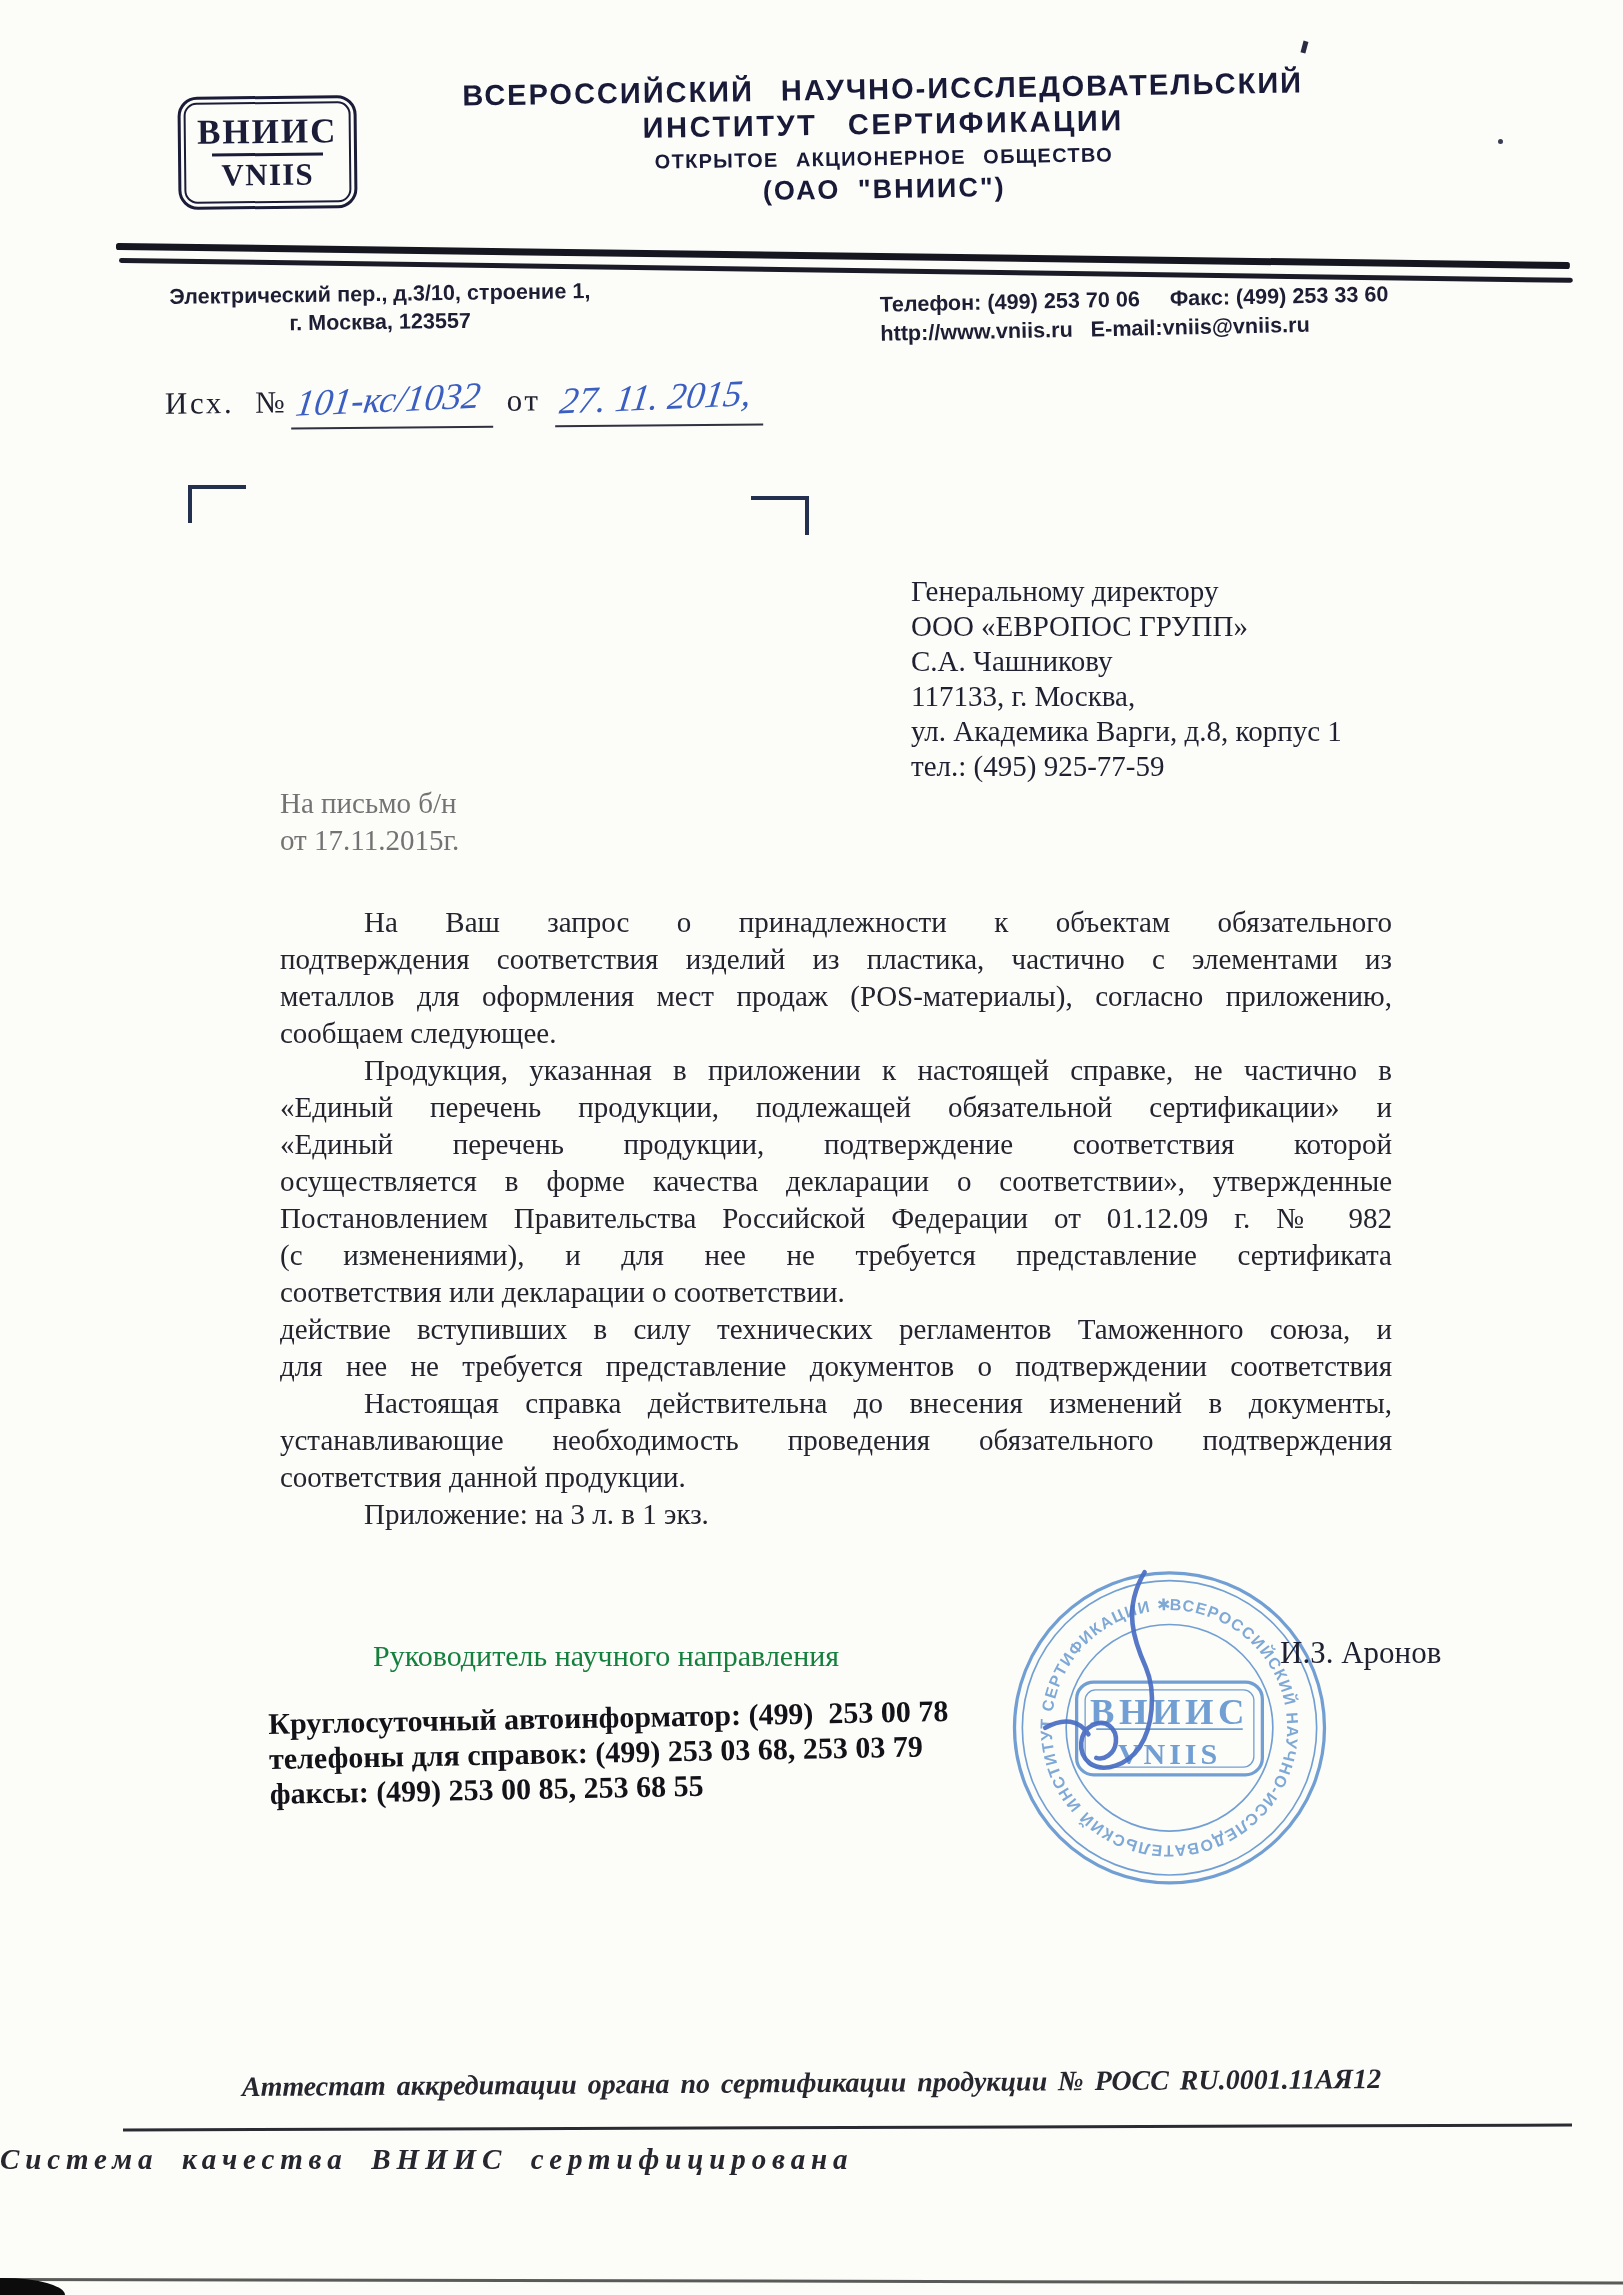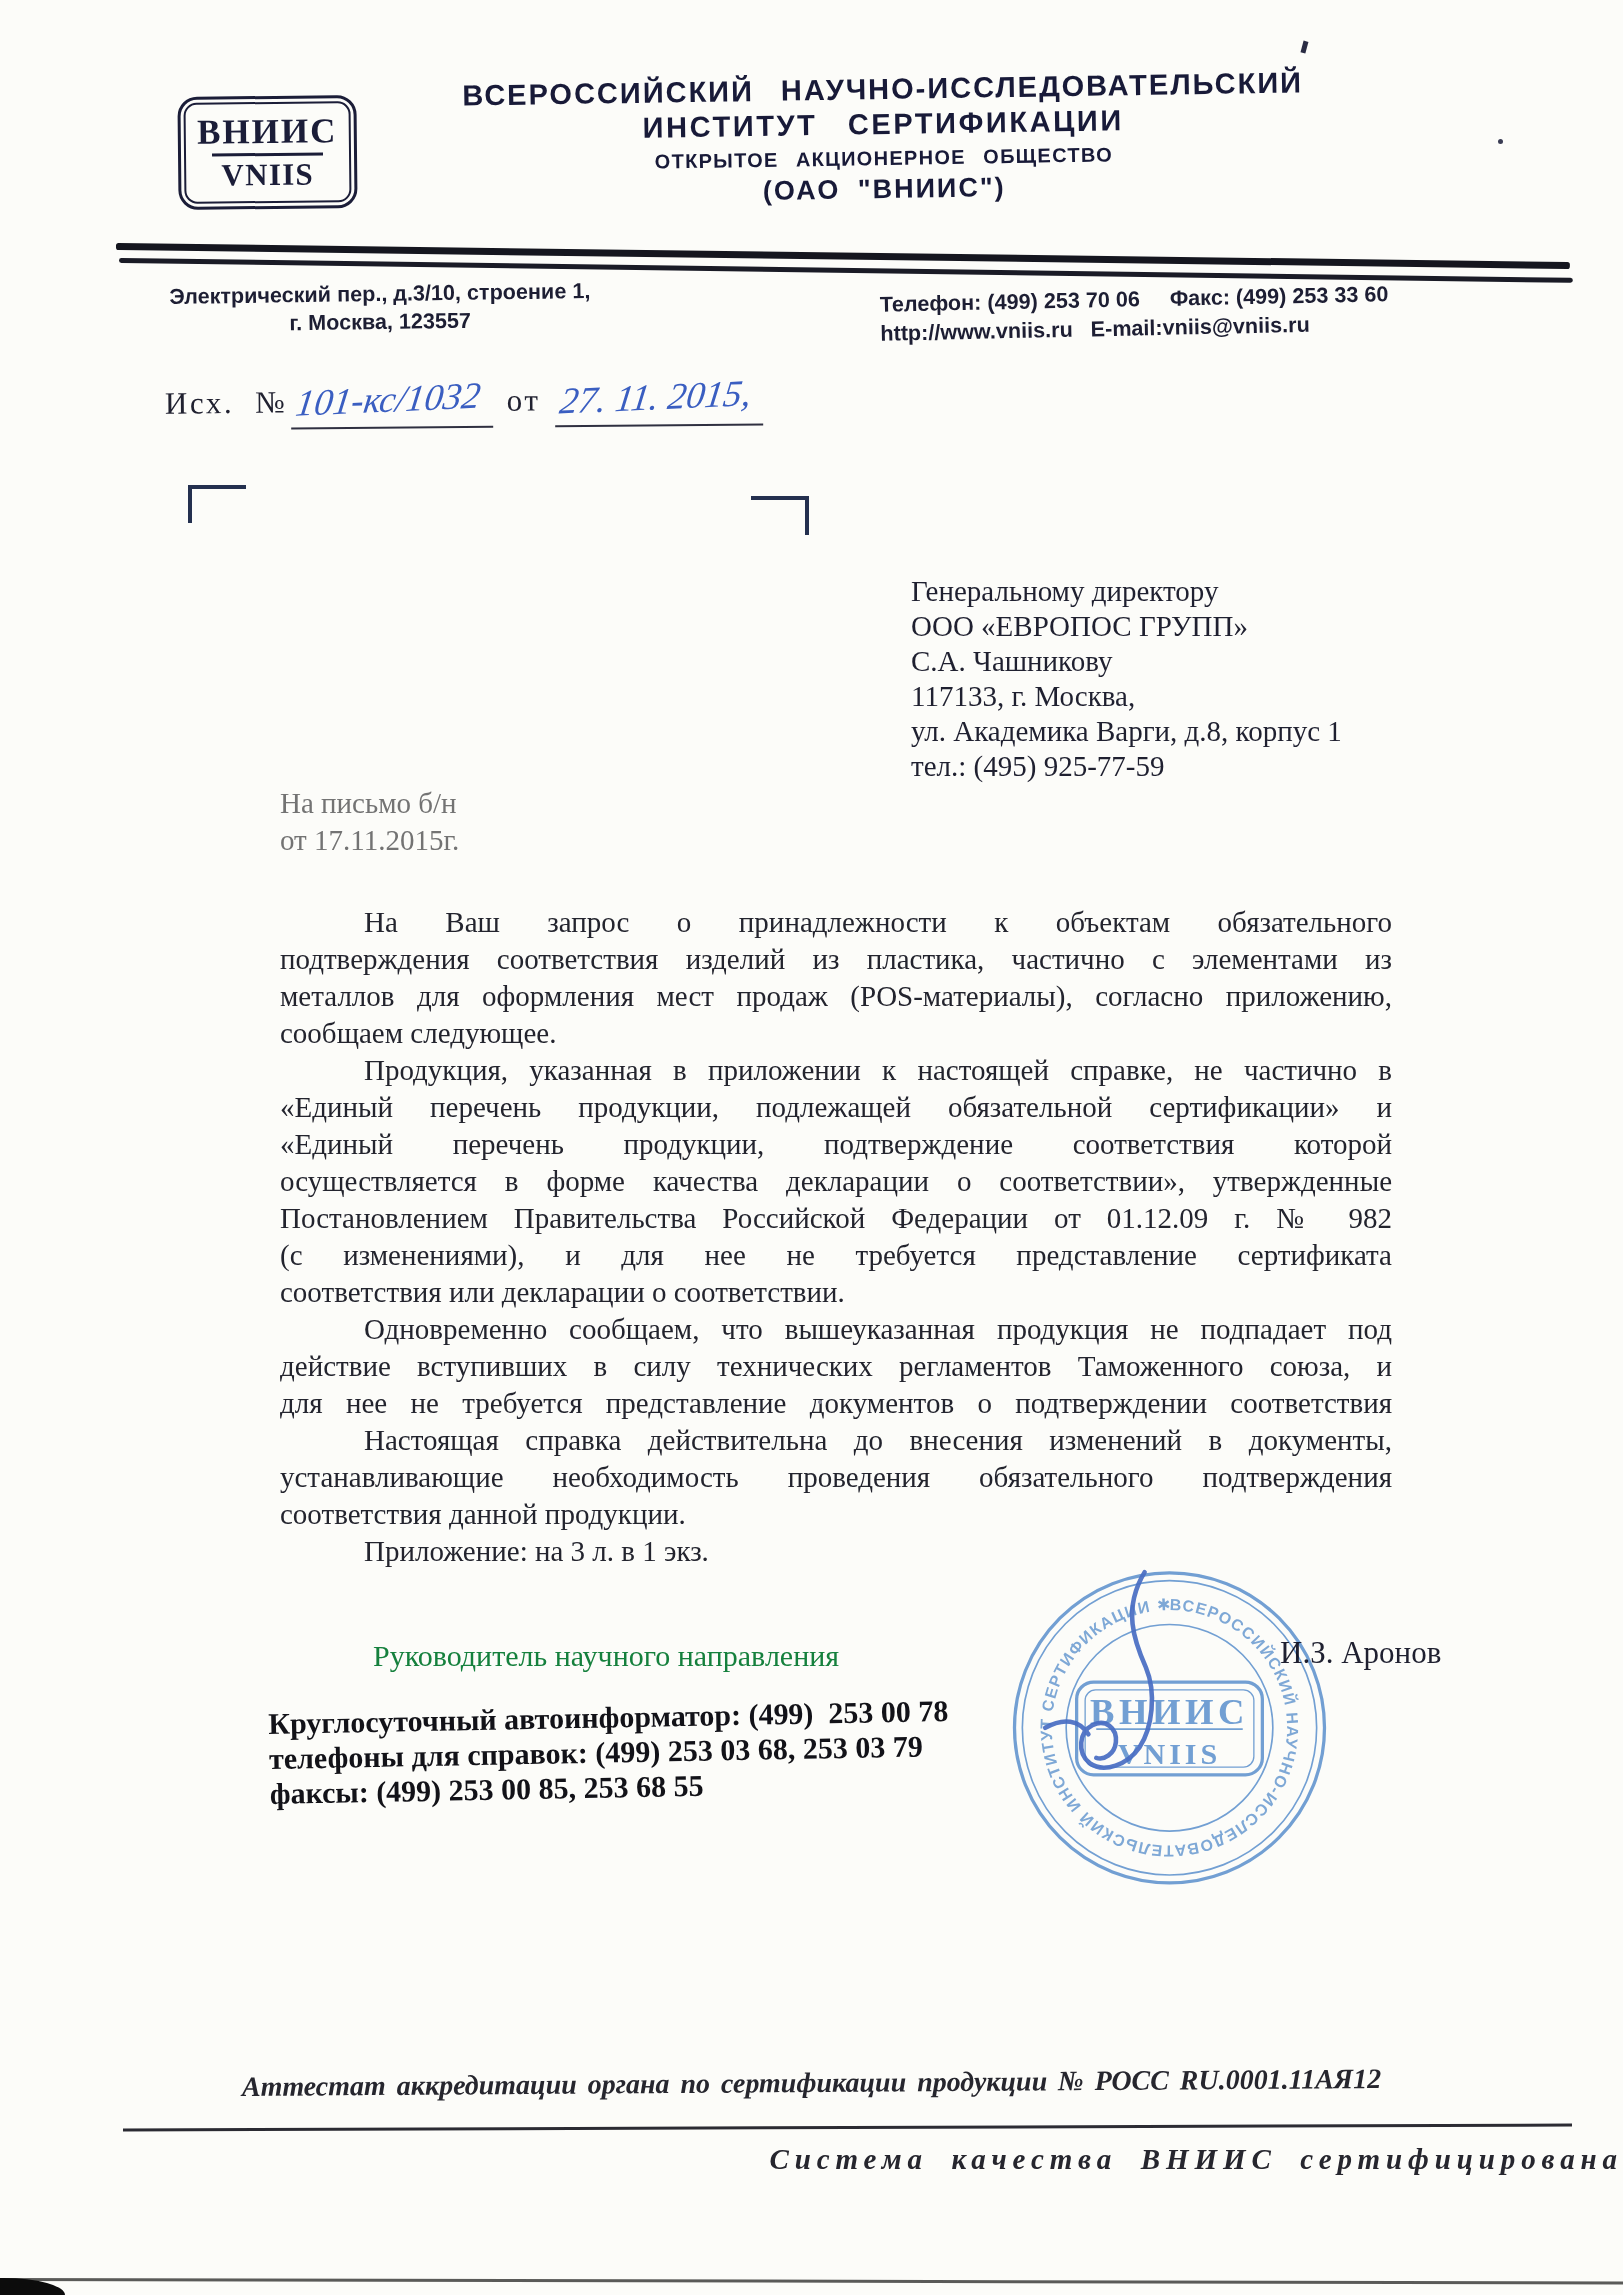--- a/index.html
+++ b/index.html
@@ -93,21 +93,21 @@
   .stamp{left:1006px;top:1563px;width:327px;height:327px;mix-blend-mode:multiply;opacity:.95;}
 
   
   .accred{
     left:0;top:2067px;width:1623px;text-align:center;
     font-style:italic;font-weight:600;font-size:28px;color:#26262e;
     word-spacing:3.9px;transform:rotate(-0.4deg);
   }
   .rule-c{left:123px;top:2126px;width:1449px;height:3.3px;background:#2b2b33;transform:rotate(-0.2deg);}
   .quality{
-    left:0;top:2143px;width:1623px;text-align:right;
+    left:0;top:2143px;width:1623px;text-align:left;
     font-style:italic;font-weight:600;font-size:29px;color:#26262e;
     letter-spacing:5.9px;word-spacing:10.5px;
   }
 
   
   .scan-edge{left:0;top:2278px;width:1623px;height:2.6px;background:#5a5a58;transform:rotate(0.12deg);transform-origin:left center;}
   .scan-corner{left:0;top:2278px;width:65px;height:17px;background:#0c0c0c;border-top-right-radius:95% 100%;}
   .speck1{left:1302px;top:41px;width:4.6px;height:11.8px;background:#2a2c44;transform:rotate(15deg);}
   .speck2{left:1498px;top:139px;width:5.2px;height:5.2px;background:#3a3c54;border-radius:50%;}
   .speck3{left:818px;top:1400px;width:3.9px;height:3.9px;background:#8a8ca0;border-radius:50%;}
@@ -169,21 +169,20 @@
       <div class="bline">подтверждения соответствия изделий из пластика, частично с элементами из</div>
       <div class="bline">металлов для оформления мест продаж (POS-материалы), согласно приложению,</div>
       <div class="bline last">сообщаем следующее.</div>
       <div class="bline first">Продукция, указанная в приложении к настоящей справке, не частично в</div>
       <div class="bline">«Единый перечень продукции, подлежащей обязательной сертификации» и</div>
       <div class="bline">«Единый перечень продукции, подтверждение соответствия которой</div>
       <div class="bline">осуществляется в форме качества декларации о соответствии», утвержденные</div>
       <div class="bline">Постановлением Правительства Российской Федерации от 01.12.09 г. № 982</div>
       <div class="bline">(с изменениями), и для нее не требуется представление сертификата</div>
       <div class="bline last">соответствия или декларации о соответствии.</div>
-      <div class="bline first">Одновременно сообщаем, что вышеуказанная продукция не подпадает под</div>
       <div class="bline">действие вступивших в силу технических регламентов Таможенного союза, и</div>
       <div class="bline">для нее не требуется представление документов о подтверждении соответствия</div>
       <div class="bline first">Настоящая справка действительна до внесения изменений в документы,</div>
       <div class="bline">устанавливающие необходимость проведения обязательного подтверждения</div>
       <div class="bline last">соответствия данной продукции.</div>
     </div>
   <div class="attach-line">Приложение: на 3 л. в 1 экз.</div>
 </div>
 
 <div class="abs sig-title">Руководитель научного направления</div>

